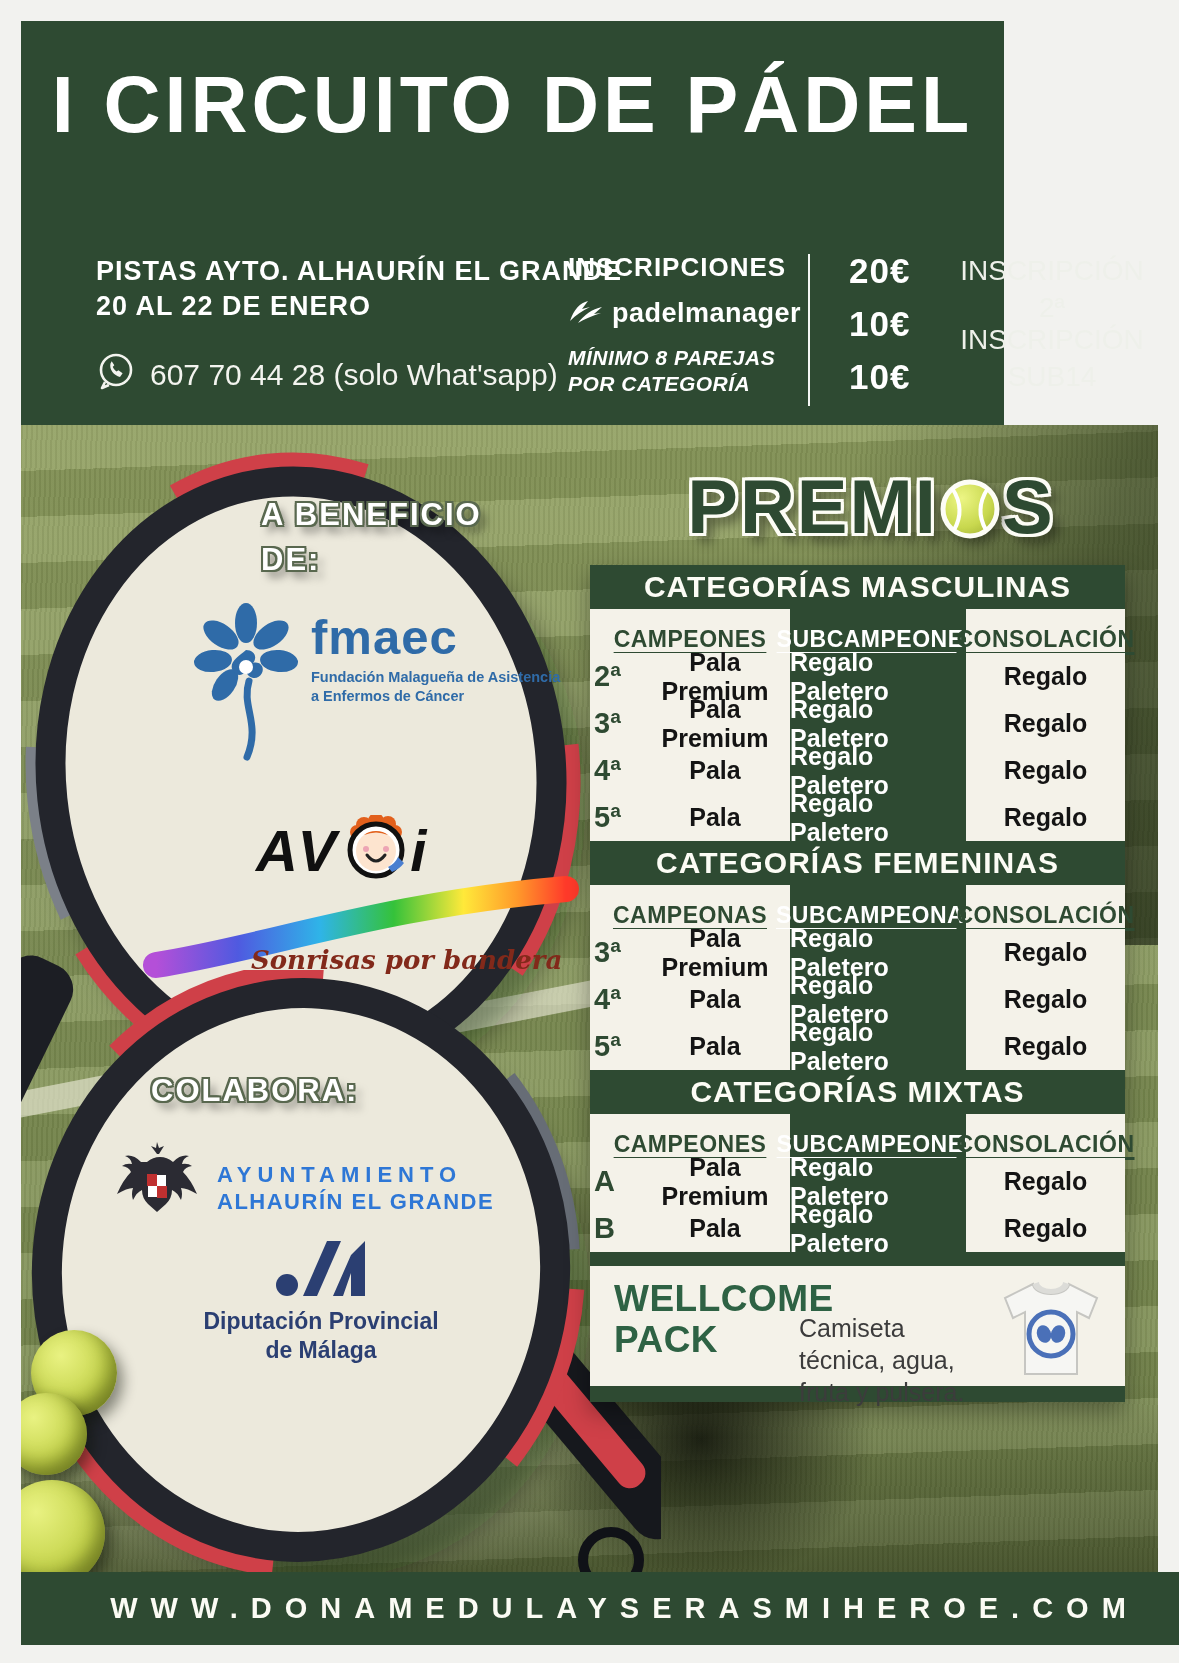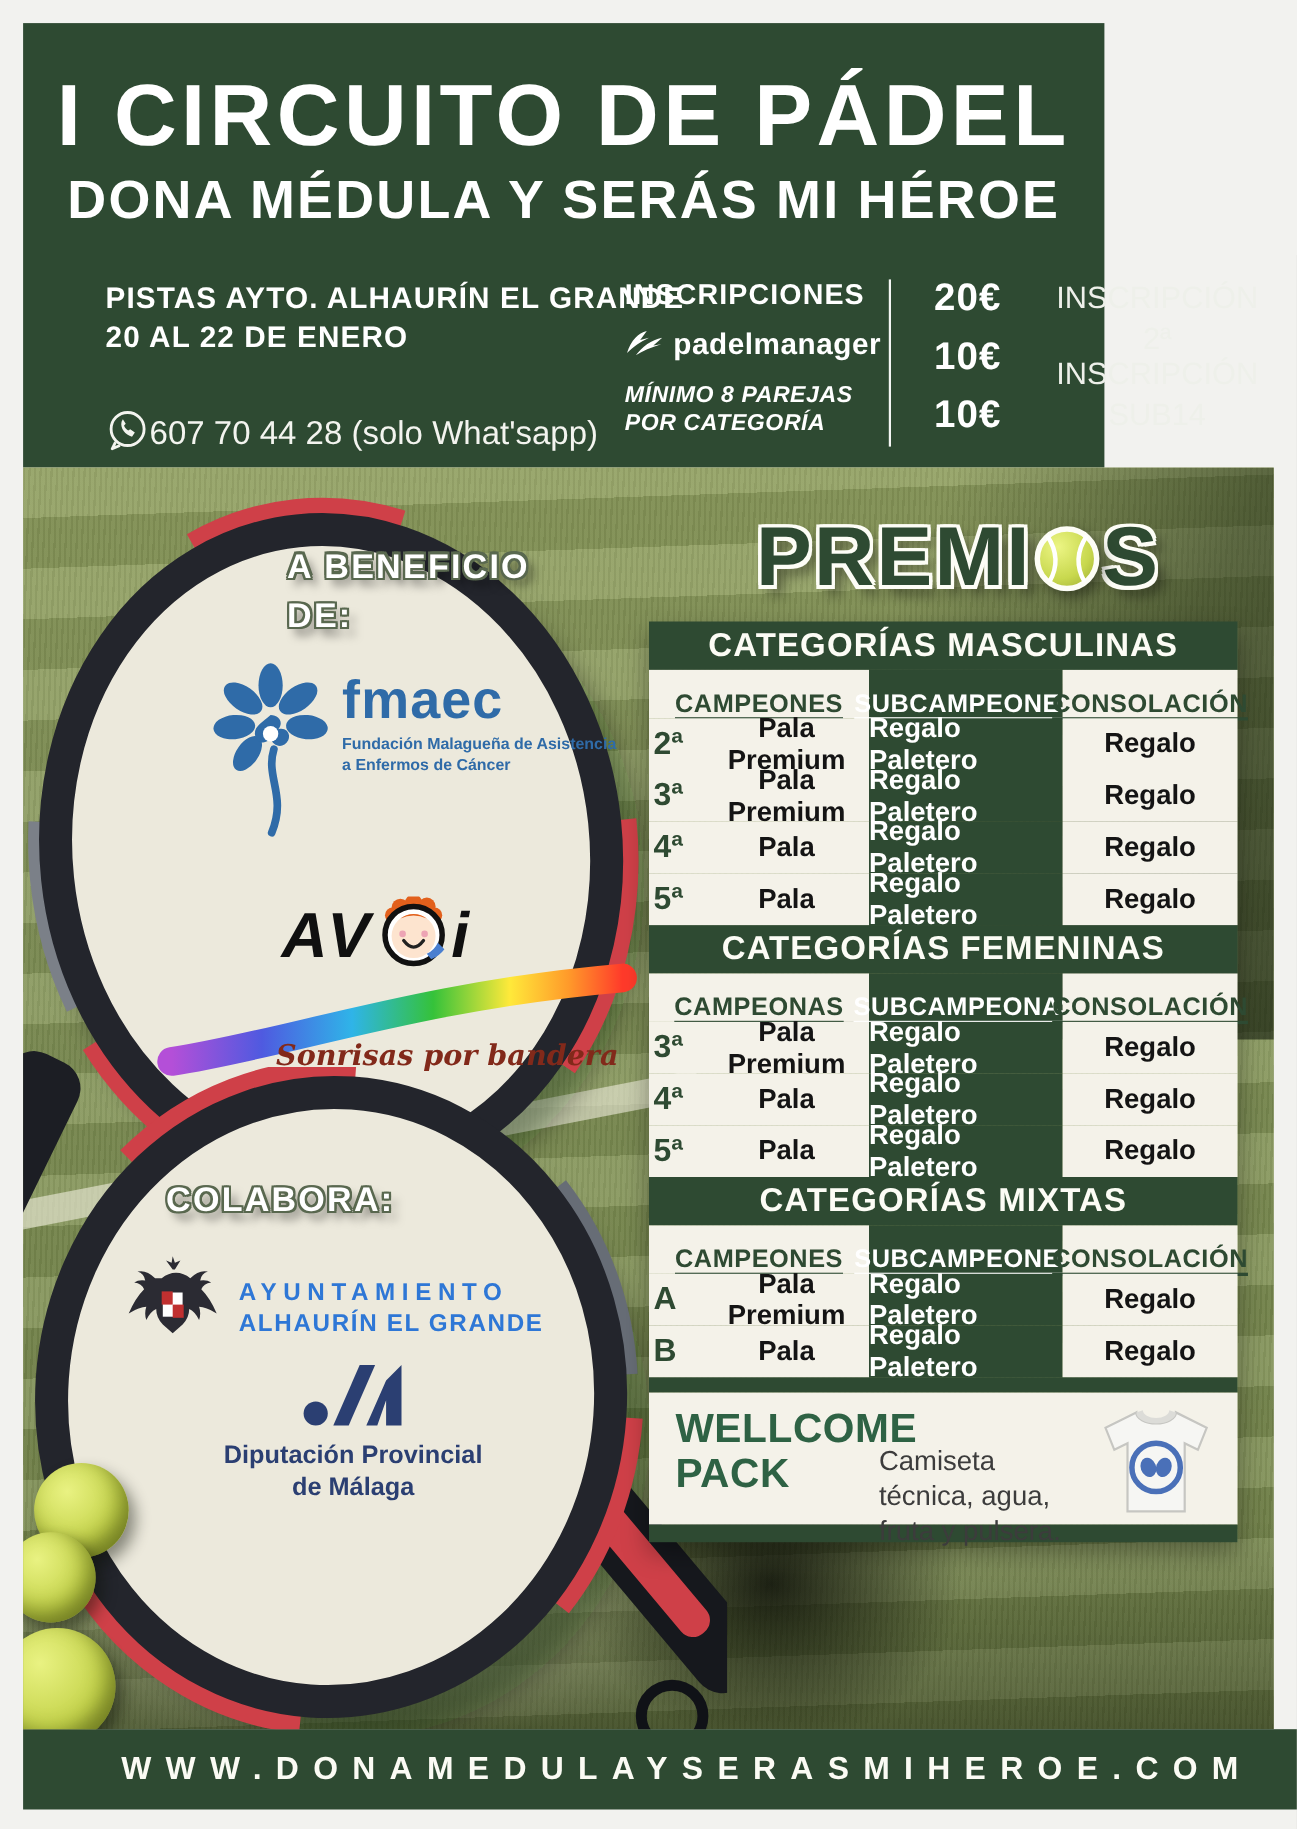--- a/index.html
+++ b/index.html
@@ -5,24 +5,24 @@
   html,body{margin:0;padding:0;background:#d8d8d4;}
   .poster{position:relative;width:1179px;height:1663px;background:#f2f2ef;overflow:hidden;
           font-family:"Liberation Sans",sans-serif;-webkit-font-smoothing:antialiased;}
   .abs{position:absolute;}
 
   
   .header{position:absolute;left:21px;top:21px;width:983px;height:404px;background:#2e4a32;color:#fff;}
   .title{position:absolute;left:0;right:0;top:38px;text-align:center;font-size:79px;font-weight:800;letter-spacing:4px;white-space:nowrap;}
   .subtitle{position:absolute;left:0;right:0;top:133px;text-align:center;font-size:49px;font-weight:800;letter-spacing:2px;white-space:nowrap;}
   .venue{position:absolute;left:75px;top:233px;font-size:27px;font-weight:800;letter-spacing:1px;line-height:1.3;}
-  .phone-row{position:absolute;left:75px;top:330px;display:flex;align-items:center;font-size:30px;font-weight:400;color:#f3f4ef;margin-top:20px;}
+  .phone-row{position:absolute;left:75px;top:330px;display:flex;align-items:center;gap:14px;font-size:30px;font-weight:400;color:#f3f4ef;}
   .insc{position:absolute;left:547px;top:231px;width:230px;}
   .insc-head{font-size:26px;font-weight:800;letter-spacing:1px;}
-  .pm-row{display:flex;align-items:center;gap:8px;margin-top:14px;}
+  .pm-row{display:flex;align-items:flex-end;gap:8px;margin-top:14px;}
   .pm-name{font-size:27px;font-weight:600;letter-spacing:.5px;}
   .insc-note{margin-top:16px;font-size:21px;font-weight:600;font-style:italic;line-height:1.25;letter-spacing:.5px;}
   .vdivider{position:absolute;left:787px;top:233px;width:2px;height:152px;background:rgba(255,255,255,.95);}
   .prices{position:absolute;left:812px;top:230px;width:322px;display:flex;flex-direction:column;gap:13px;}
   .price-row{display:flex;align-items:center;height:40px;}
   .price-amt{width:100px;padding-left:16px;font-size:35px;font-weight:800;letter-spacing:1px;}
   .price-lbl{flex:1;text-align:center;font-size:28px;font-weight:300;color:#eef0ea;}
 
   
   .photo{position:absolute;left:21px;top:425px;width:1137px;height:1147px;overflow:hidden;
@@ -107,21 +107,20 @@
      display:flex;align-items:center;justify-content:center;padding-left:35px;}
   .website{color:#fbfbf4;font-size:29px;font-weight:800;letter-spacing:13px;white-space:nowrap;}
 </style>
 </head>
 <body>
 
 <div class="poster">
 
   <div class="header">
     <div class="title">I CIRCUITO DE PÁDEL</div>
-    <div class="subtitle">DONA MÉDULA Y SERÁS MI HÉROE</div>
 
     <div class="venue">
       <div>PISTAS AYTO. ALHAURÍN EL GRANDE</div>
       <div>20 AL 22 DE ENERO</div>
     </div>
 
     <div class="phone-row">
       <span>
         <svg width="40" height="40" viewBox="0 0 40 40">
           <circle cx="20" cy="19" r="15" fill="none" stroke="#f3f4ef" stroke-width="2.6"></circle>

